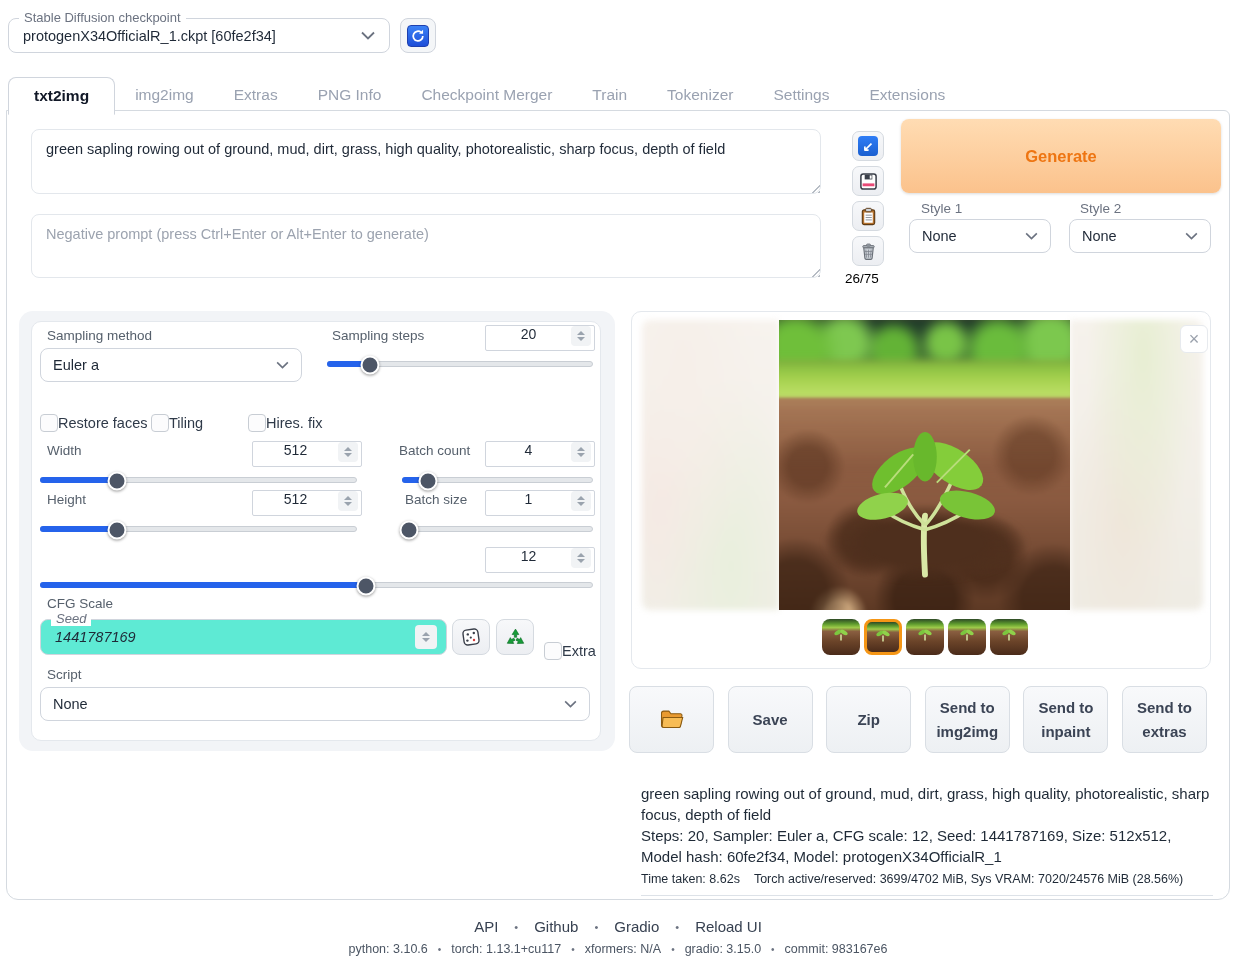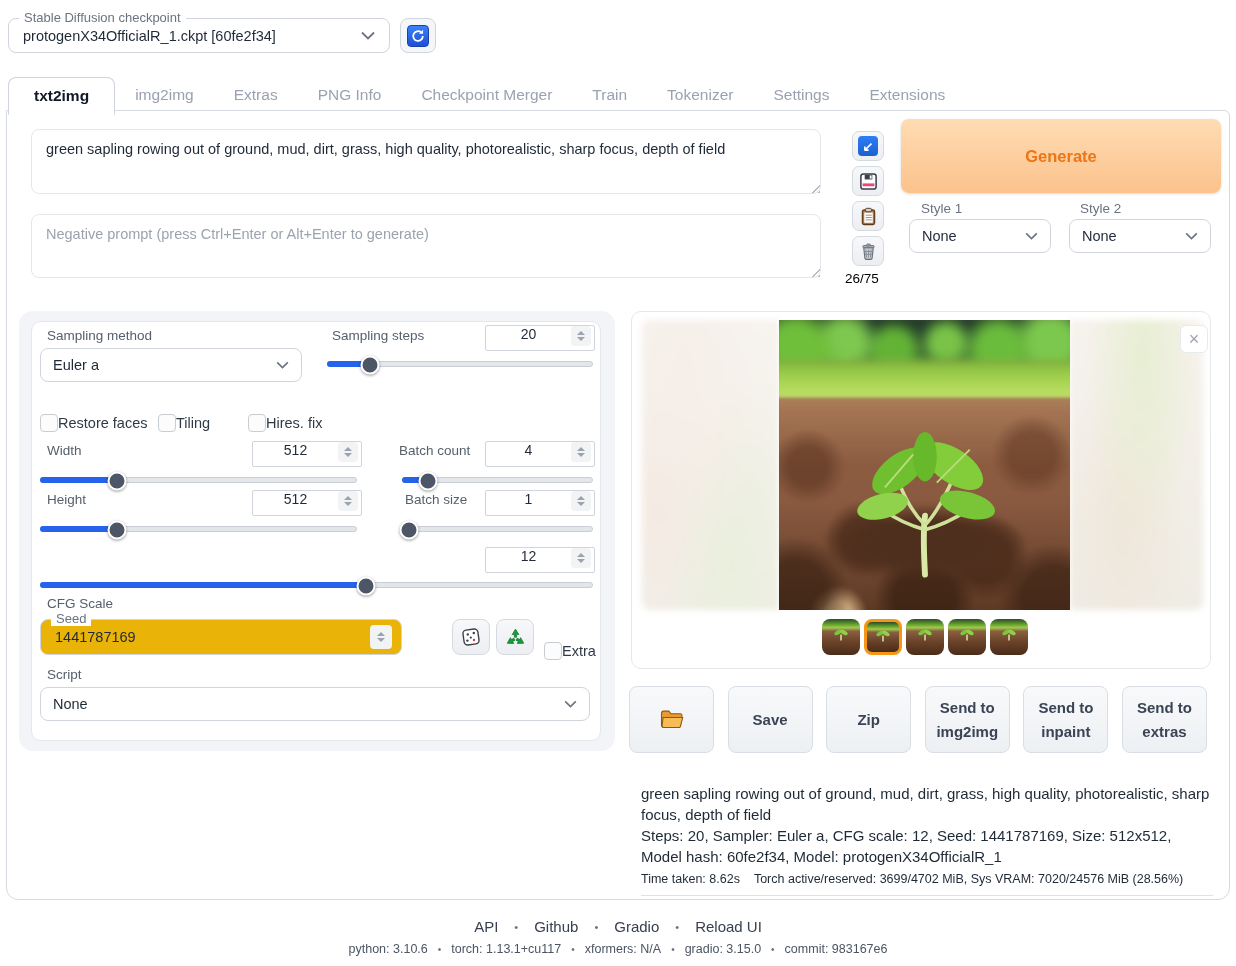--- a/index.html
+++ b/index.html
@@ -65,22 +65,22 @@
   .slider { position:absolute; height:18px; cursor:pointer; }
   .sl-track { position:absolute; left:0; right:0; top:6px; height:6px; background:#e4e7ea; border:1px solid #c9ced4; border-radius:4px; }
   .sl-fill { position:absolute; left:-1px; top:-1px; height:6px; background:#2563eb; border-radius:4px 0 0 4px; }
   .sl-handle { position:absolute; top:2px; width:19px; height:19px; border-radius:50%; background:#4d5666; border:2px solid #fff;
                box-shadow:0 1px 3px rgba(0,0,0,.4); transform:translate(-50%,-50%); cursor:grab; }
 
   .check-row { position:absolute; display:flex; align-items:center; cursor:pointer; }
   .checkbox { width:18px; height:18px; border:1px solid #c8cdd4; border-radius:4px; background:#fcfcfd; }
   .check-label { font-size:14.5px; color:#2f3a49; }
 
-  .seed-box { position:absolute; left:8px; top:297px; width:362px; height:36px; border:1px solid #d0d5dd; border-radius:8px; background:#eab308;
-              display:flex; align-items:center; justify-content:space-between; padding:0 6px 0 14px; }
+  .seed-box { position:absolute; left:8px; top:297px; width:407px; height:36px; border:1px solid #d0d5dd; border-radius:8px; background:#5eead4;
+              display:flex; align-items:center; justify-content:space-between; padding:0 6px 0 14px;font-style:italic; }
   .seed-val { font-size:14.5px; color:#1f2937; }
   .sq-btn { position:absolute; width:38px; height:36px; border:1px solid #d5dae0; border-radius:8px; background:linear-gradient(#f7f8fa,#eceef2);
             display:flex; align-items:center; justify-content:center; cursor:pointer; }
 
   
   .result-panel { position:absolute; left:624px; top:200px; width:580px; height:358px; border:1px solid #e4e8ed; border-radius:10px; background:#fff; }
   .blur-art { position:absolute; top:8px; height:290px; filter:blur(3px); }
   .blur-left { left:10px; width:137px; border-radius:8px 0 0 8px;
       background: radial-gradient(ellipse at 30% 18%, #f6efe9 0%, rgba(246,239,233,0) 60%),
                   radial-gradient(ellipse at 65% 85%, #e9efdd 0%, rgba(233,239,221,0) 55%),
@@ -267,21 +267,21 @@
           <div class="sl-track">
               <div class="sl-fill" style="width:16%"></div>
               <div class="sl-handle" style="left:16%; top:3px;"></div>
             </div>
         </div>
 
         <div class="check-row" style="left:8px; top:92px;">
           <span class="checkbox"></span>
           <span class="check-label">Restore faces</span>
         </div>
-        <div class="check-row" style="left:126px; top:92px;">
+        <div class="check-row" style="left:119px; top:92px;">
           <span class="checkbox"></span>
           <span class="check-label">Tiling</span>
         </div>
         <div class="check-row" style="left:216px; top:92px;">
           <span class="checkbox"></span>
           <span class="check-label">Hires. fix</span>
         </div>
 
         <span class="flabel" style="left:15px; top:121px;">Width</span>
         <div class="num" style="left:220px; top:119px; width:110px;">

